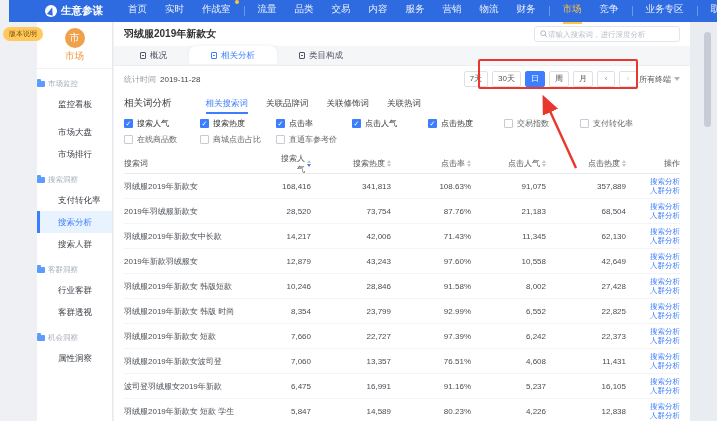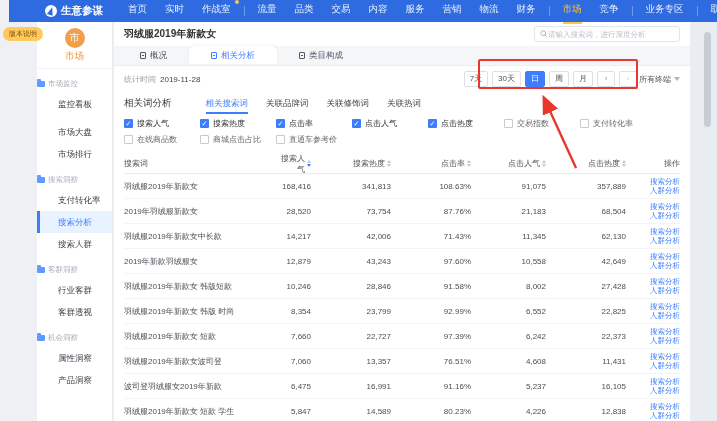--- a/index.html
+++ b/index.html
@@ -193,21 +193,20 @@
       <div class="sb-item">行业客群</div>
       <div class="sb-item">客群透视</div>
     </div>
 
     <div class="sb-group">
       <div class="sb-group-label">
         <span class="folder-ico"></span>
         <span>机会洞察</span>
       </div>
       <div class="sb-item">属性洞察</div>
-      <div class="sb-item">产品洞察</div>
     </div>
   </div>
 
   <div class="main">
 
     <div class="title-row">
       <span class="page-title">羽绒服2019年新款女</span>
       <div class="search-box">
         <svg width="8" height="8" viewBox="0 0 10 10">
           <circle cx="4" cy="4" r="3" fill="none" stroke="#aeb4bc" stroke-width="1.2"></circle>

